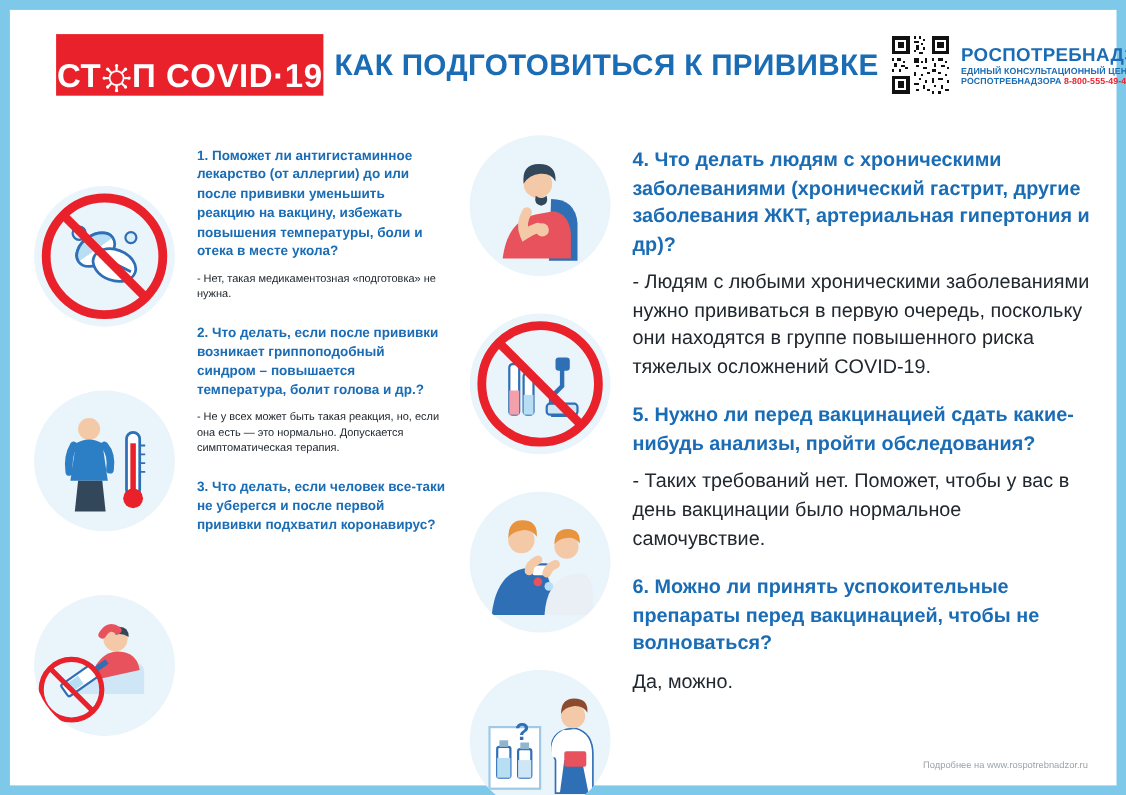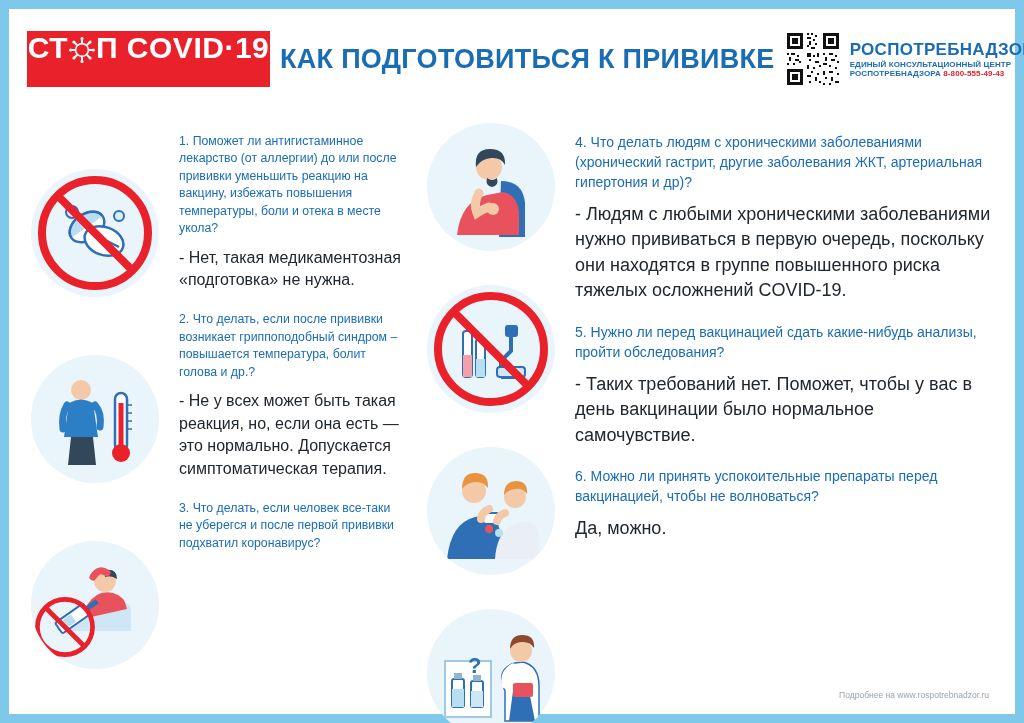--- a/index.html
+++ b/index.html
@@ -23,24 +23,25 @@
     display: flex;
     align-items: center;
     padding: 0 14px 0 18px;
   }
   .logo-box {
     background: #e8212b;
     color: #ffffff;
     width: 243px;
     height: 56px;
     display: flex;
-    align-items: flex-start;
+    align-items: flex-end;
     justify-content: center;
     position: relative;
     flex: 0 0 auto;
+    margin-left: 24px;
   }
   .logo-text {
     font-size: 30px;
     font-weight: bold;
     letter-spacing: 0.5px;
     white-space: nowrap;
   }
   .virus {
     display: inline-block;
     position: relative;
@@ -114,30 +115,30 @@
     position: absolute;
     left: 0; top: 0;
     width: 128px; height: 128px;
     pointer-events: none;
   }
 
   p.q {
     color: #1a6cb5;
     font-size: 12.3px;
     line-height: 1.42;
-    font-weight: normal;
+    font-weight: bold;
     margin-bottom: 9px;
   }
   p.a {
     color: #20272e;
-    font-size: 16px;
+    font-size: 10px;
     line-height: 1.42;
     margin-bottom: 19px;
   }
-  .col-text-right p.q { font-size: 14px; }
+  .col-text-right p.q { font-size: 18px; }
   .col-text-right p.a { font-size: 18px; }
 
   .footer {
     position: absolute;
     right: 26px;
     bottom: 14px;
     color: #9aa3ab;
     font-size: 8.5px;
     text-align: right;
   }

